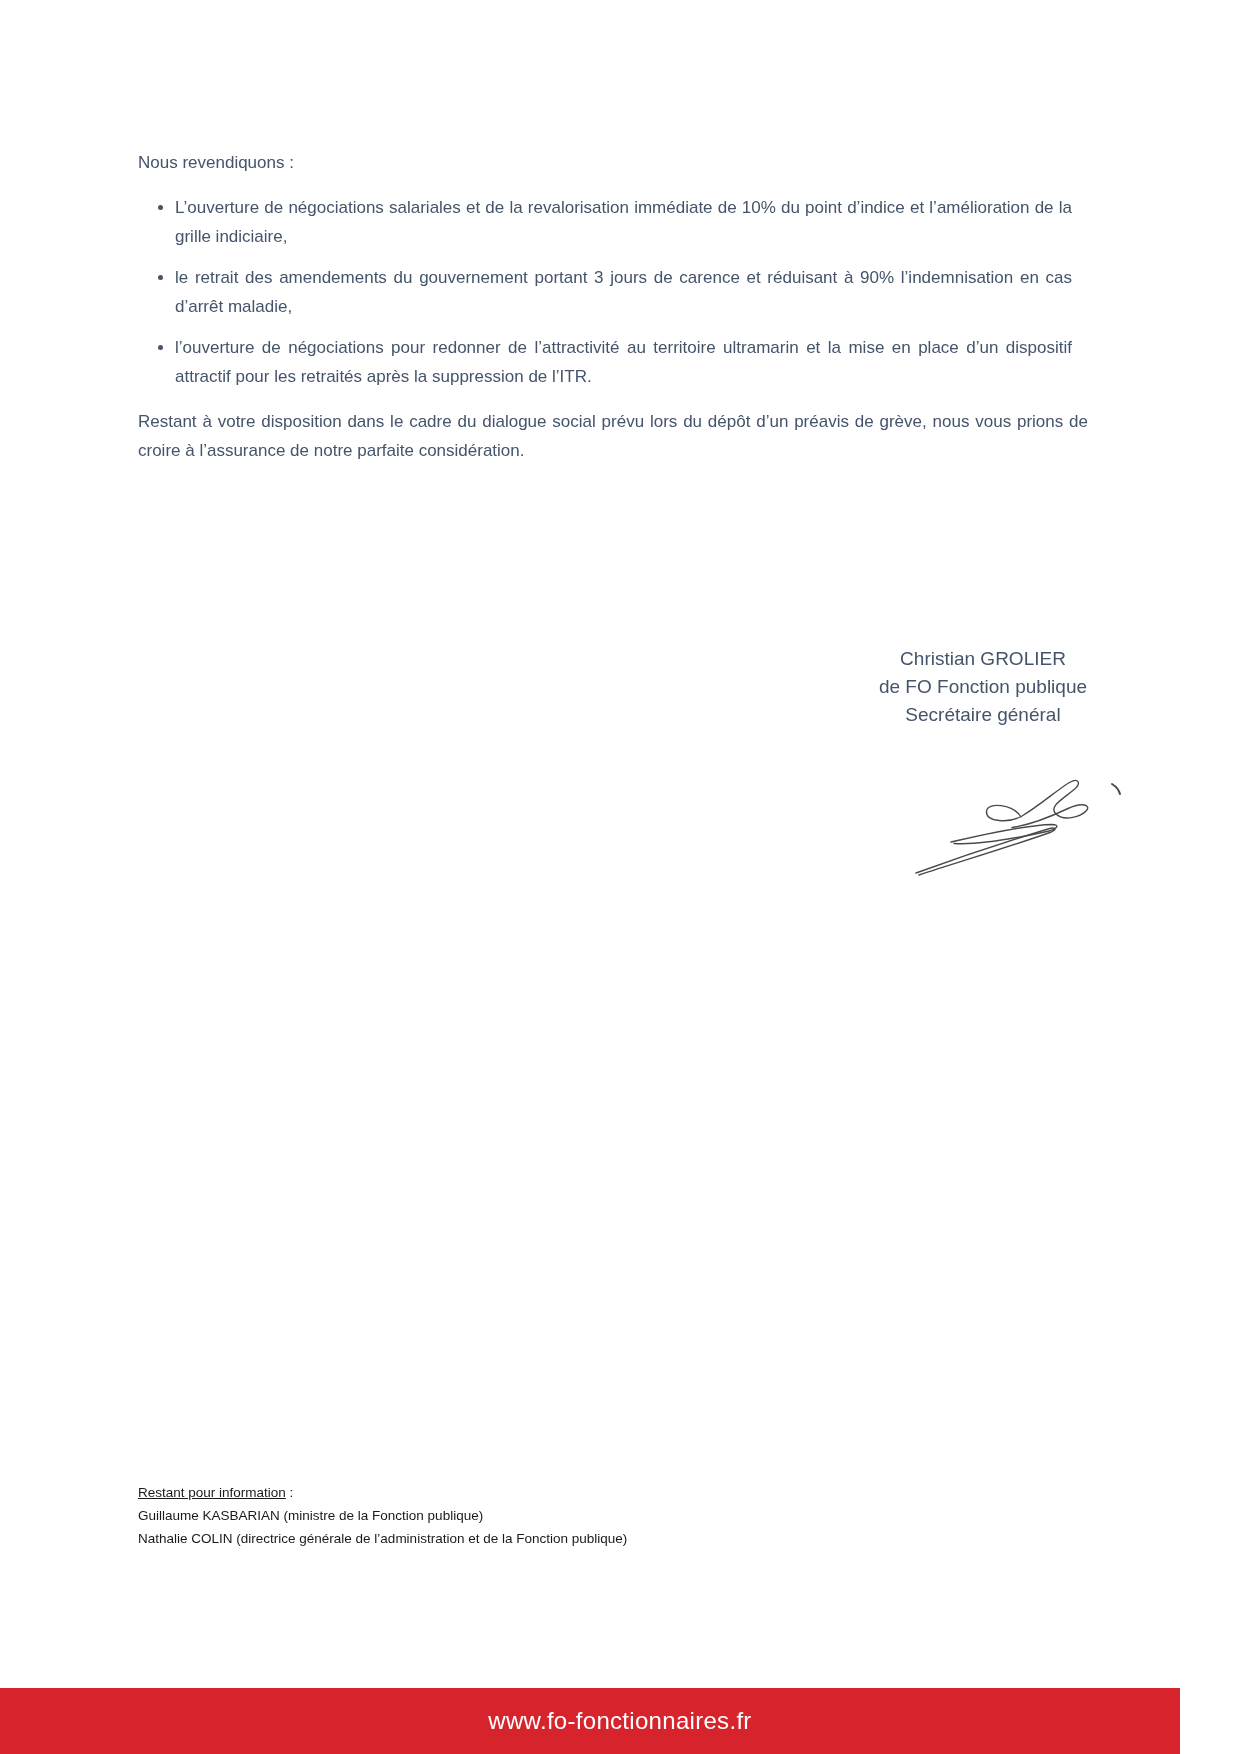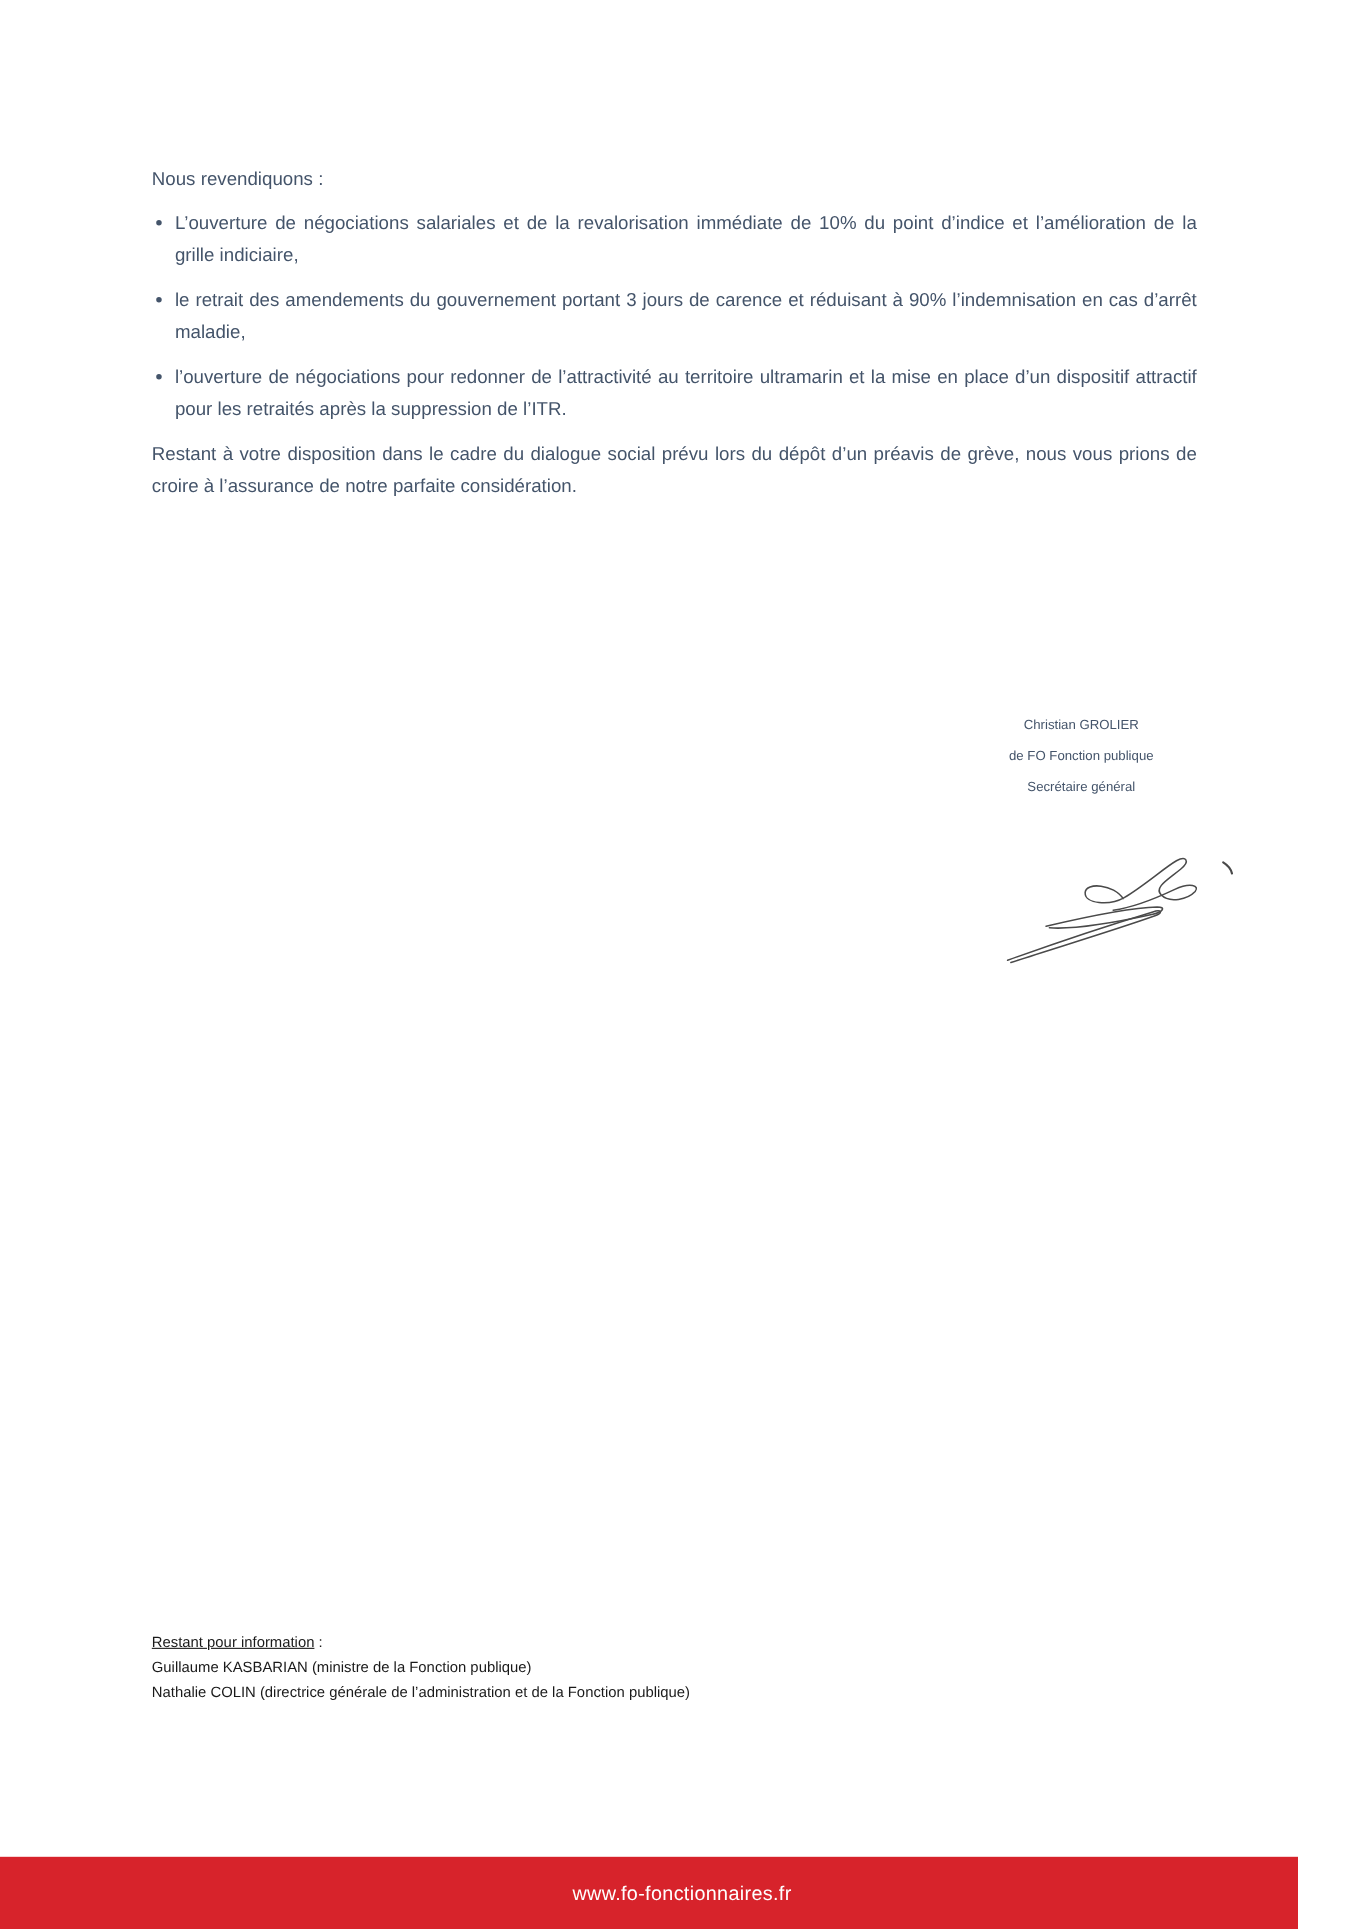--- a/index.html
+++ b/index.html
@@ -21,21 +21,21 @@
   .body-text {
     position: absolute;
     left: 138px;
     top: 148px;
     width: 950px;
     color: var(--ink);
     font-size: 17px;
     line-height: 29px;
   }
   .intro { margin: 0 0 11px 0; }
-  ul.demands { list-style: none; margin: 0; padding: 0; }
+  ul.demands { list-style: none; margin: 16px; padding: 0; }
   li.demand {
     position: relative;
     padding-left: 21px;
     margin: 0 0 12px 0;
     text-align: justify;
   }
   li.demand .dot {
     position: absolute;
     left: 4px;
     top: 12px;
@@ -45,21 +45,21 @@
     background: currentColor;
   }
   .closing { margin: 0; text-align: justify; }
   .signatory {
     position: absolute;
     left: 813px;
     top: 645px;
     width: 340px;
     text-align: center;
     color: var(--ink);
-    font-size: 12px;
+    font-size: 19px;
     line-height: 28px;
   }
   .signature-svg {
     position: absolute;
     left: 810px;
     top: 755px;
     width: 320px;
     height: 130px;
   }
   .signature-svg path {
@@ -85,21 +85,21 @@
     top: 1688px;
     width: 1240px;
     height: 66px;
     background: var(--footer-bg);
     display: flex;
     align-items: center;
     justify-content: center;
   }
   .footer .url {
     color: var(--footer-ink);
-    font-size: 18px;
+    font-size: 24px;
     letter-spacing: 0.3px;
     text-decoration: none;
   }
 </style>
 </head>
 <body>
 
 <div class="page">
 
   <div class="body-text">

